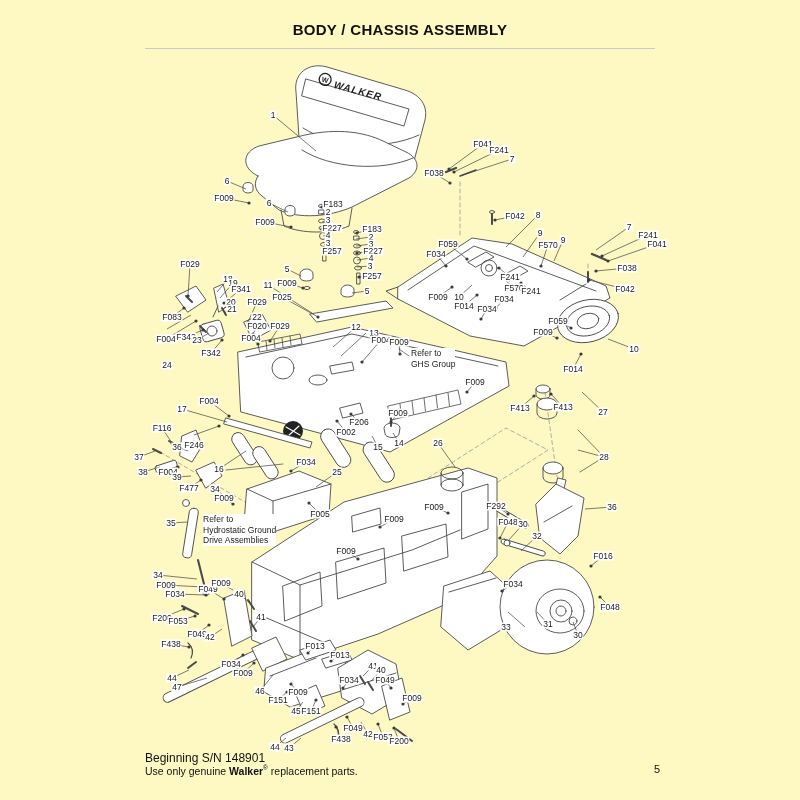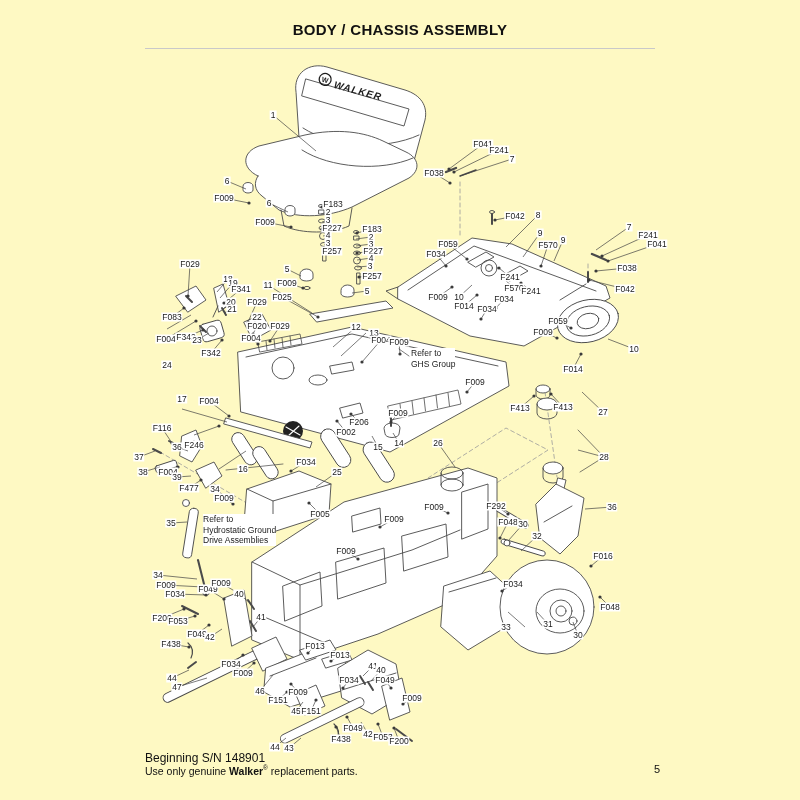--- a/index.html
+++ b/index.html
@@ -569,31 +569,31 @@
       <span class="pl" style="left: 366px; top: 333px; margin-left: 8px;">13</span>
       <span class="pl" style="left: 381px; top: 340px;">F004</span>
       <span class="pl" style="left: 399px; top: 342px;">F009</span>
       <span class="pl" style="left: 475px; top: 382px;">F009</span>
       <span class="pl" style="left: 398px; top: 413px;">F009</span>
       <span class="pl" style="left: 359px; top: 422px;">F206</span>
       <span class="pl" style="left: 346px; top: 432px;">F002</span>
       <span class="pl" style="left: 378px; top: 447px;">15</span>
       <span class="pl" style="left: 399px; top: 443px;">14</span>
       <span class="pl" style="left: 438px; top: 443px;">26</span>
-      <span class="pl" style="left: 182px; top: 399px;">17</span>
+      <span class="pl" style="left: 182px; top: 409px;">17</span>
       <span class="pl" style="left: 209px; top: 401px;">F004</span>
       <span class="pl" style="left: 162px; top: 428px;">F116</span>
       <span class="pl" style="left: 194px; top: 445px;">F246</span>
       <span class="pl" style="left: 177px; top: 447px;">36</span>
       <span class="pl" style="left: 139px; top: 457px;">37</span>
       <span class="pl" style="left: 143px; top: 472px; text-align: right;">38</span>
       <span class="pl" style="left: 168px; top: 472px;">F004</span>
       <span class="pl" style="left: 177px; top: 477px;">39</span>
       <span class="pl" style="left: 189px; top: 488px;">F477</span>
-      <span class="pl" style="left: 219px; top: 469px; margin-left: 24px;">16</span>
+      <span class="pl" style="left: 219px; top: 469px;">16</span>
       <span class="pl" style="left: 215px; top: 489px;">34</span>
       <span class="pl" style="left: 224px; top: 498px;">F009</span>
       <span class="pl" style="left: 171px; top: 523px;">35</span>
       <span class="pl" style="left: 306px; top: 462px;">F034</span>
       <span class="pl" style="left: 337px; top: 472px;">25</span>
       <span class="pl" style="left: 320px; top: 514px;">F005</span>
       <span class="pl" style="left: 394px; top: 519px;">F009</span>
       <span class="pl" style="left: 434px; top: 507px;">F009</span>
       <span class="pl" style="left: 346px; top: 551px;">F009</span>
       <span class="pl" style="left: 520px; top: 408px;">F413</span>

